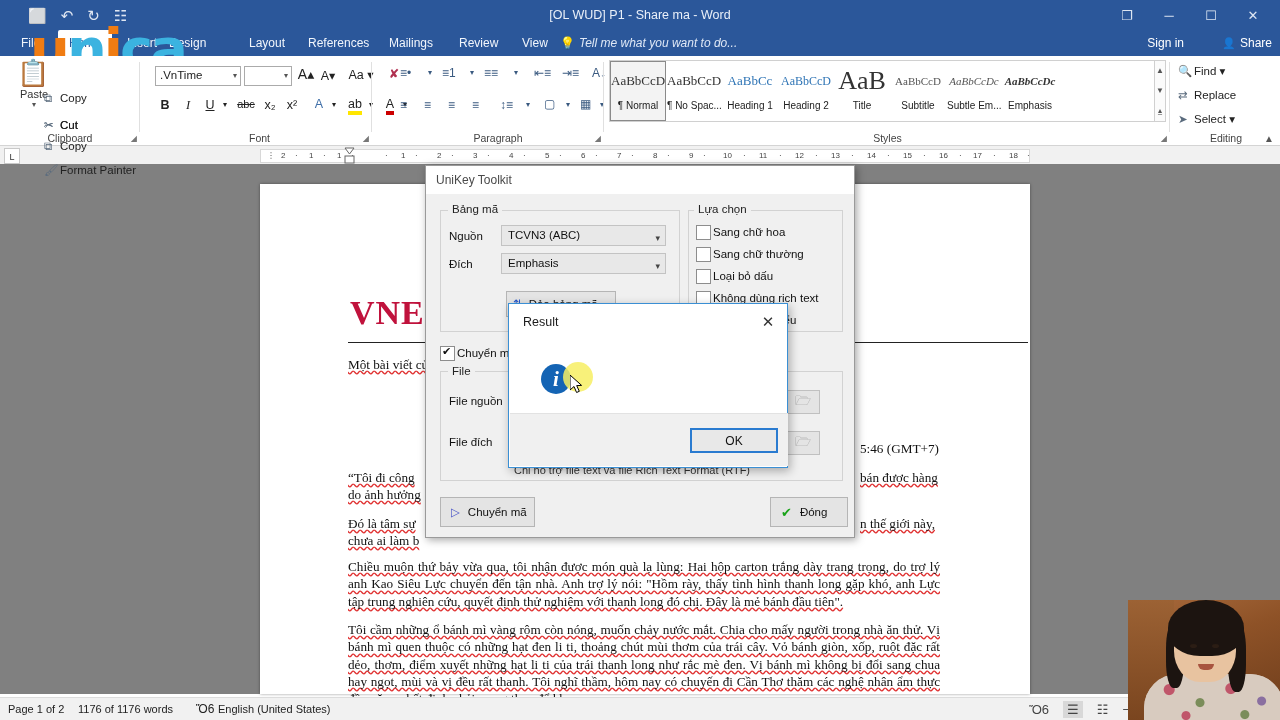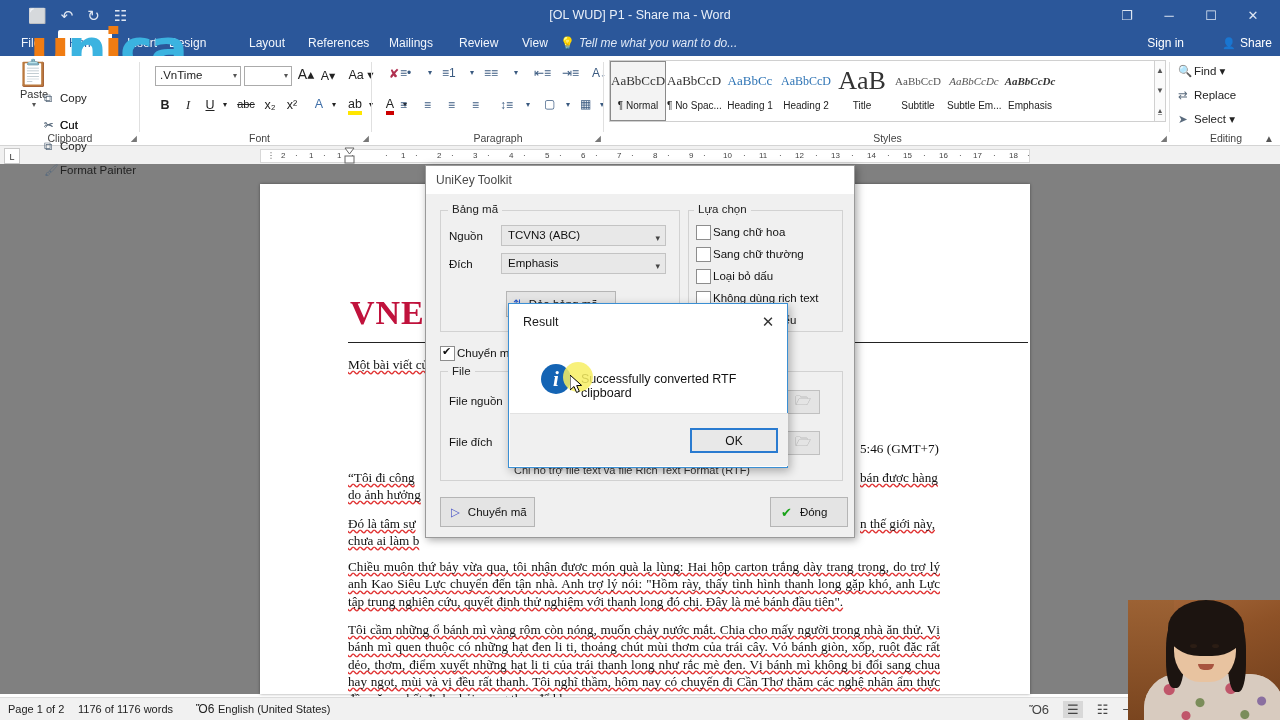--- a/index.html
+++ b/index.html
@@ -506,21 +506,20 @@
   <div class="uk-btn" style="left:344px; top:331px; width:78px; height:30px; padding-left:10px;">
     <span style="color:#19a319; margin-right:8px; font-size:13px;">✔</span>
     <span>Đóng</span>
   </div>
 </div>
 
 <div id="result">
   <div id="res-title">Result</div>
   <div id="res-x">✕</div>
   <div id="res-icon">i</div>
-  <div id="res-msg">Successfully converted RTF clipboard</div>
   <div id="res-foot"></div>
   <div id="res-ok">OK</div>
 </div>
 <div id="res-hl"></div>
 <div id="cursor">
   <svg width="14" height="20" viewBox="0 0 14 20">
       <polygon points="0,0 0,15 4,11.5 6.6,17.5 9.3,16.3 6.7,10.6 11.6,10.4" fill="#fff" stroke="#000" stroke-width="1"></polygon>
     </svg>
 </div>
 

